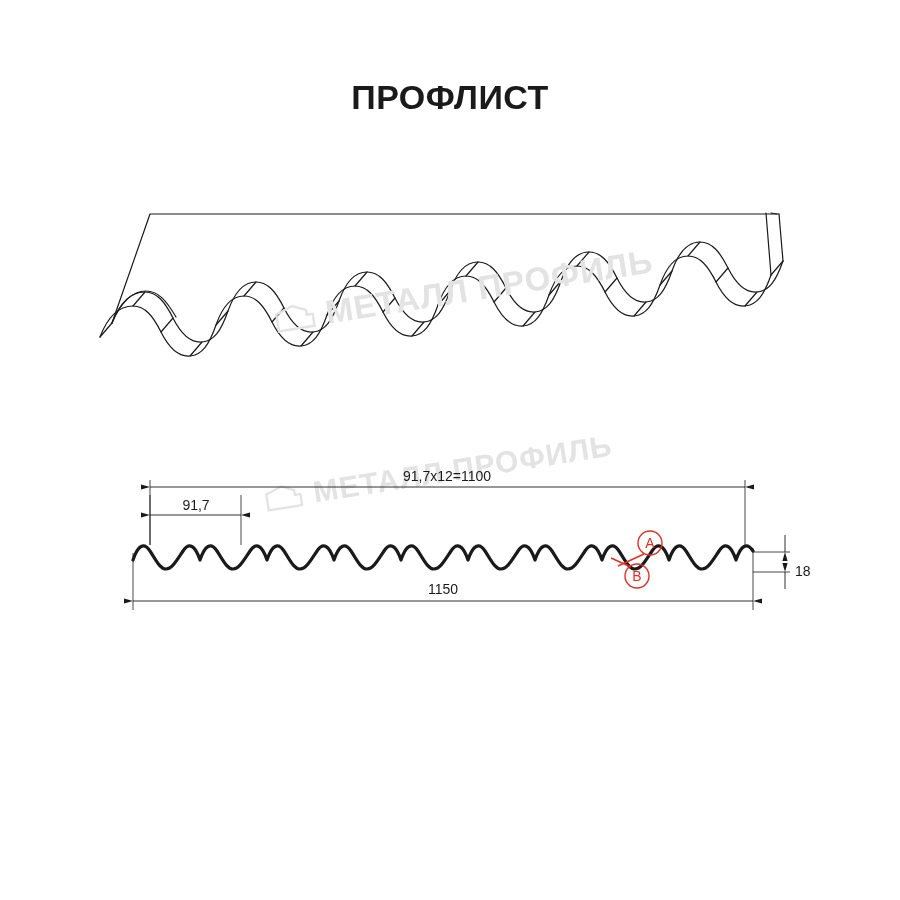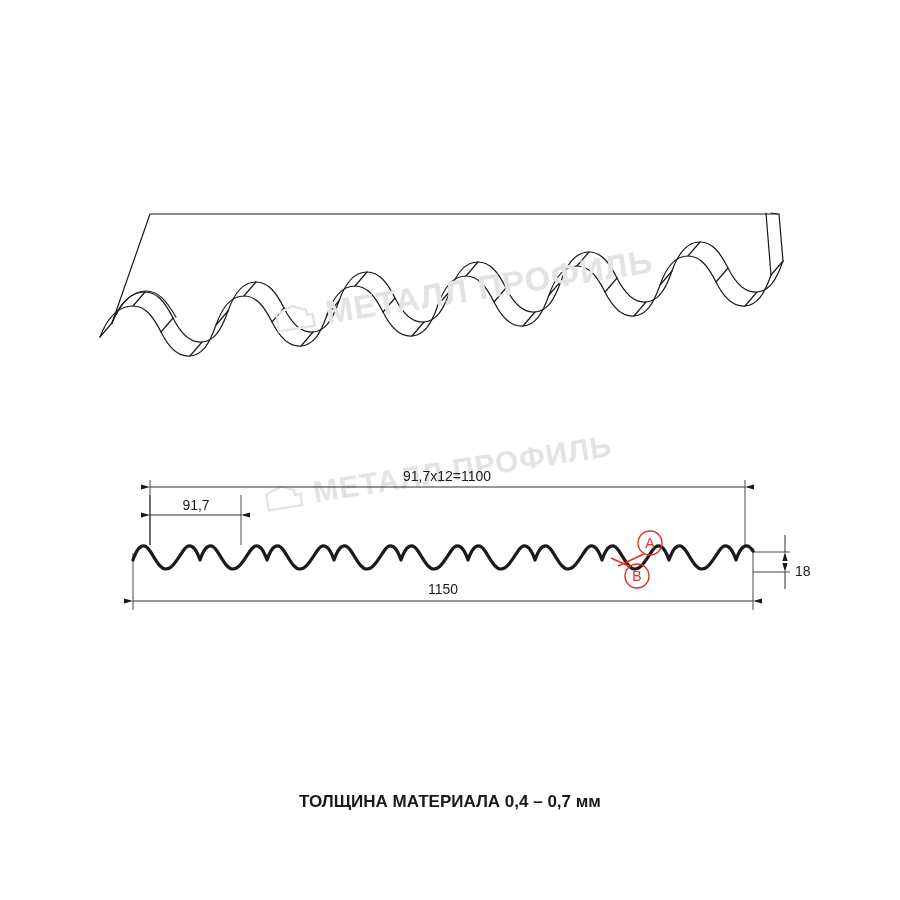--- a/index.html
+++ b/index.html
@@ -92,20 +92,21 @@
     font-family: "Liberation Sans", sans-serif;
     font-size: 14px;
     fill: #e03024;
   }
 </style>
 </head>
 <body>
 
 <div id="page">
 
+  <div class="title">ПРОФЛИСТ</div>
 
   <svg class="layer" viewBox="0 0 900 900">
     <g fill="none" stroke="#1a1a1a" stroke-width="1.2" stroke-linejoin="round" stroke-linecap="round">
 
       <path d="M112,323
                C122,300 134,291 146,291
                C158,291 166,300 176,317
                L176,317"></path>
 
       <path d="M112,323
@@ -291,14 +292,13 @@
     </g>
     <text class="balloon-text" x="650" y="548" text-anchor="middle">A</text>
 
     <g stroke="#e03024" stroke-width="1.4" fill="none">
       <circle cx="637" cy="576" r="12"></circle>
       <path d="M631,567 L611,558"></path>
     </g>
     <text class="balloon-text" x="637" y="581" text-anchor="middle">B</text>
   </svg>
 
-  <div class="footnote">ТОЛЩИНА МАТЕРИАЛА 0,4 – 0,7 мм</div>
 </div>
 
 </body></html>

